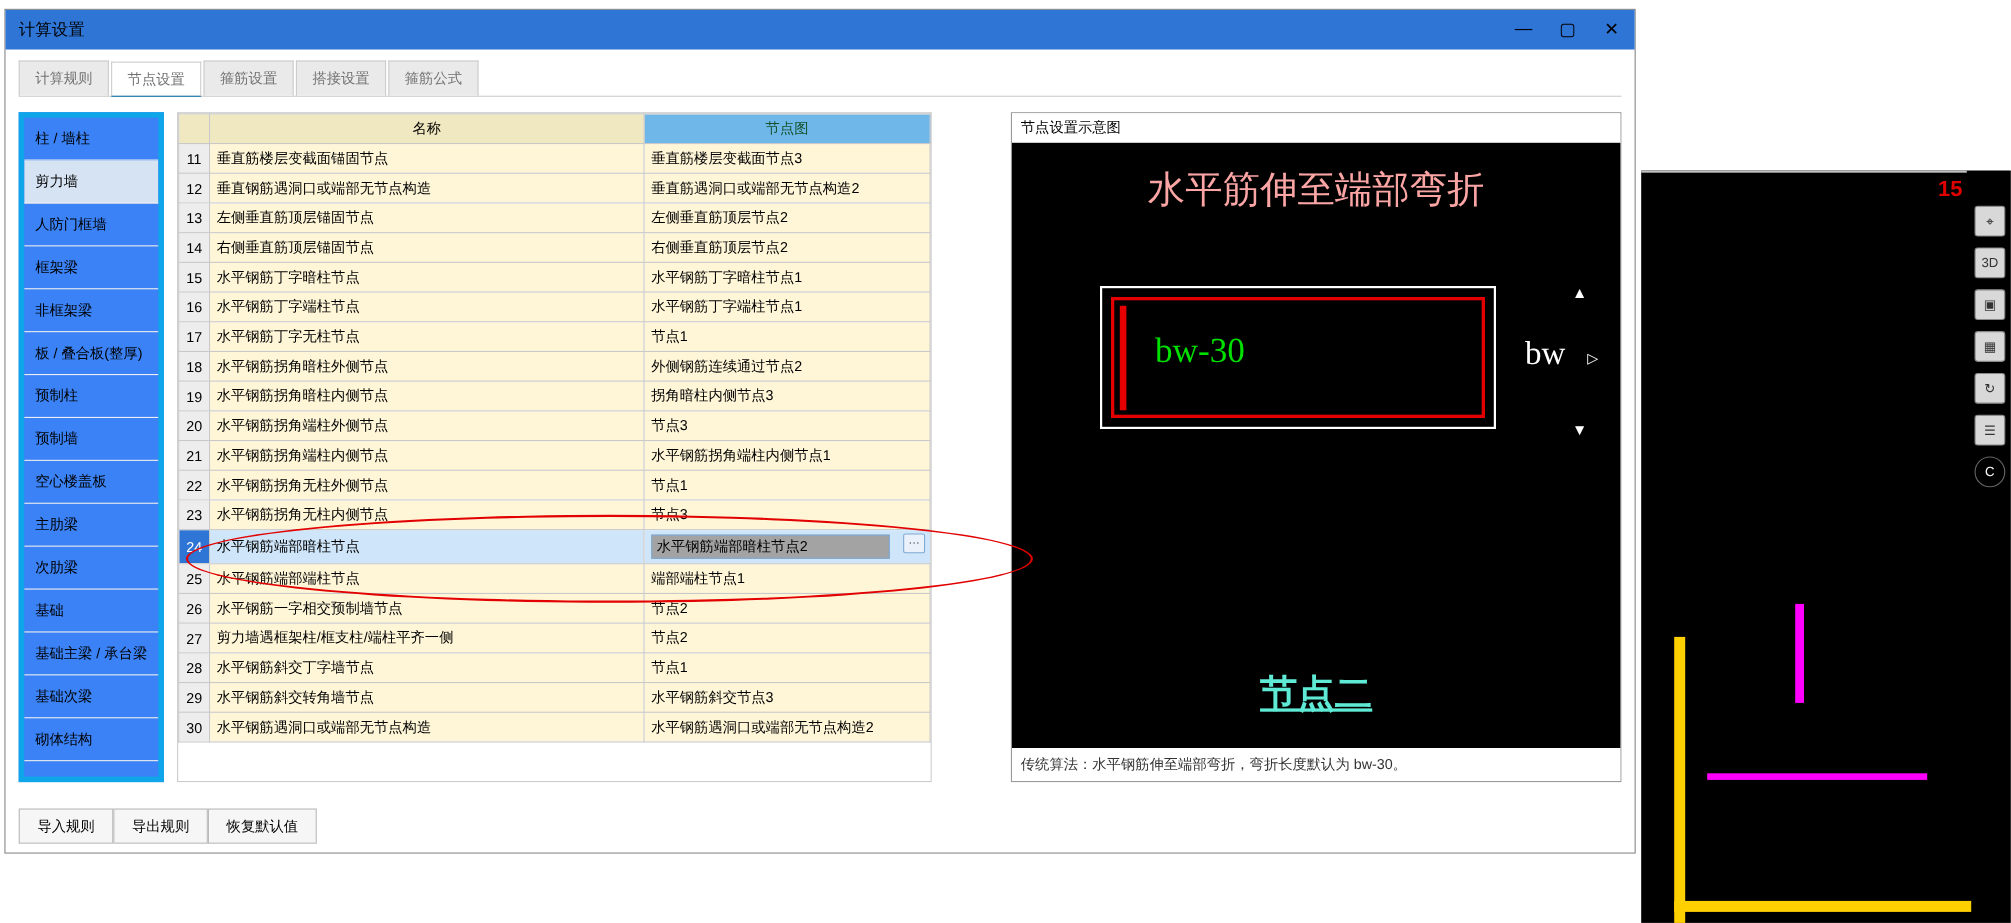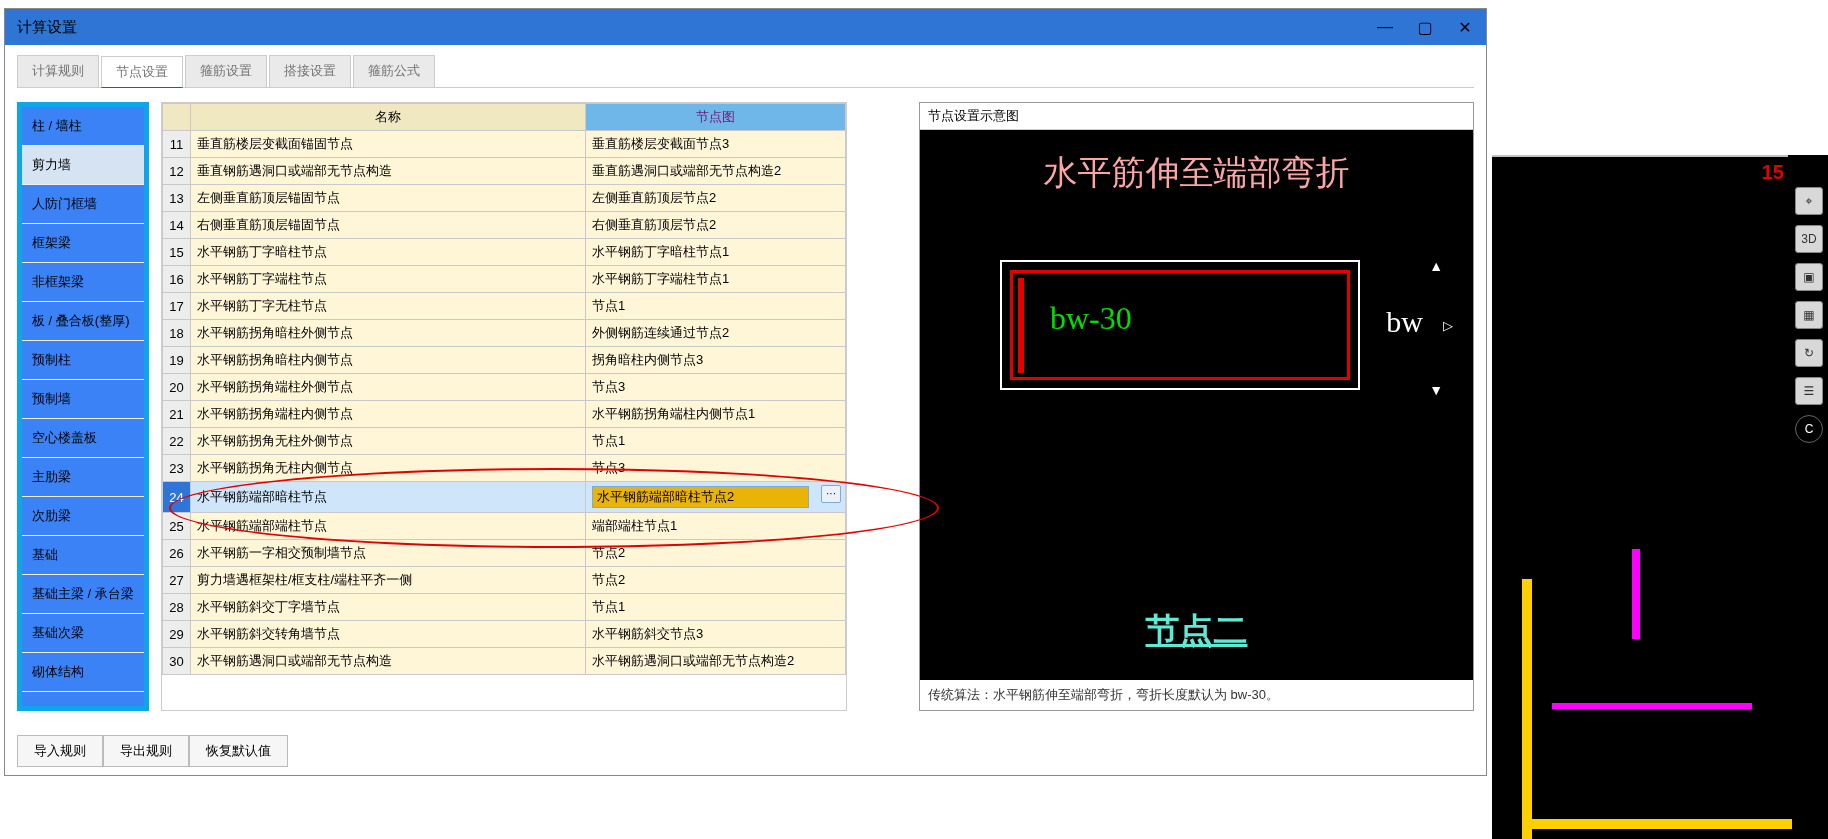--- a/index.html
+++ b/index.html
@@ -20,29 +20,29 @@
 
   .content { flex: 1; display: flex; margin-top: 14px; gap: 12px; min-height: 0; }
 
   .sidebar { width: 132px; border: 5px solid #0ea5e9; overflow-y: auto; background: #3b82f6; }
   .sidebar-item { padding: 10px 10px; border-bottom: 1px solid #eee; cursor: pointer; }
   .sidebar-item.selected { background: #d6e3f2; }
 
   .table-wrap { width: 686px; border: 1px solid #ccc; display: flex; flex-direction: column; position: relative; }
   table { border-collapse: collapse; width: 100%; table-layout: fixed; }
   th { background: #f0e8c0; border: 1px solid #c9c9c9; font-weight: normal; padding: 4px; text-align: center; }
-  th.hdr-diagram { background: #6fb7e9; color: #701a75; }
+  th.hdr-diagram { background: #6fb7e9; color: #14532d; }
   .rownum-col { width: 28px; }
   .name-col { width: 395px; }
   td { border: 1px solid #c9c9c9; padding: 4px 6px; background: #fff6d8; white-space: nowrap; overflow: hidden; text-overflow: ellipsis; }
   td.rownum { text-align: center; background: #ededed; }
   tr.selected td { background: #cfe6fa; }
   tr.selected td.diagram-cell { background: #cfe6fa; position: relative; }
   tr.selected td.rownum { background: #2e75d6; color:#fff; }
-  .diagram-cell-edit { display: inline-block; background: #eab308; border: 1px solid #7faad4; padding: 1px 4px; width: calc(100% - 30px); }
+  .diagram-cell-edit { display: inline-block; background: #a3a3a3; border: 1px solid #7faad4; padding: 1px 4px; width: calc(100% - 30px); }
   .ellipsis-btn { position: absolute; right: 4px; top: 3px; width: 20px; height: 18px; border: 1px solid #7faad4; background: #eaf1fa; text-align: center; font-size: 10px; line-height: 16px; cursor: pointer; border-radius: 2px; }
 
   .diagram-panel { flex: 1; border: 1px solid #999; display: flex; flex-direction: column; margin-left: 60px;}
   .diagram-panel-title { padding: 4px 8px; border-bottom: 1px solid #ccc; background: #fff; }
   .diagram-canvas { flex: 1; background: #000; position: relative; }
   .diagram-heading { position: absolute; top: 20px; left: 0; right: 0; text-align: center; color: #fca5a5; font-family: KaiTi, "SimSun", serif; font-size: 34px; }
   .rect-white { position: absolute; border: 2px solid #fff; left: 80px; top: 130px; width: 360px; height: 130px; }
   .rect-red-outer { position: absolute; border: 3px solid #e40000; left: 90px; top: 140px; width: 340px; height: 110px; }
   .rect-red-inner { position: absolute; border: 3px solid #e40000; left: 98px; top: 148px; width: 4px; height: 95px; }
   .bw30 { position: absolute; left: 130px; top: 170px; color: #00e000; font-size: 32px; font-family: serif; }

